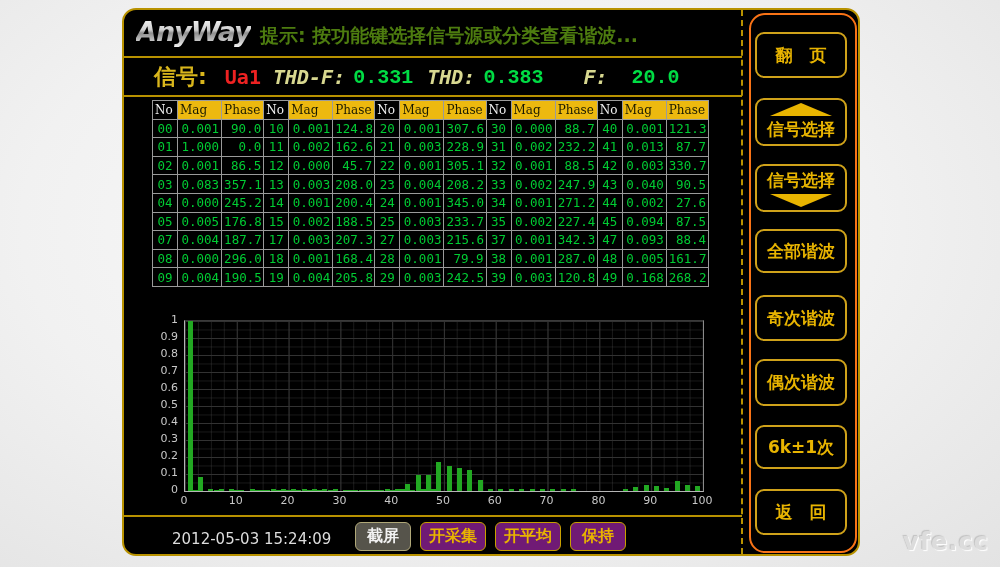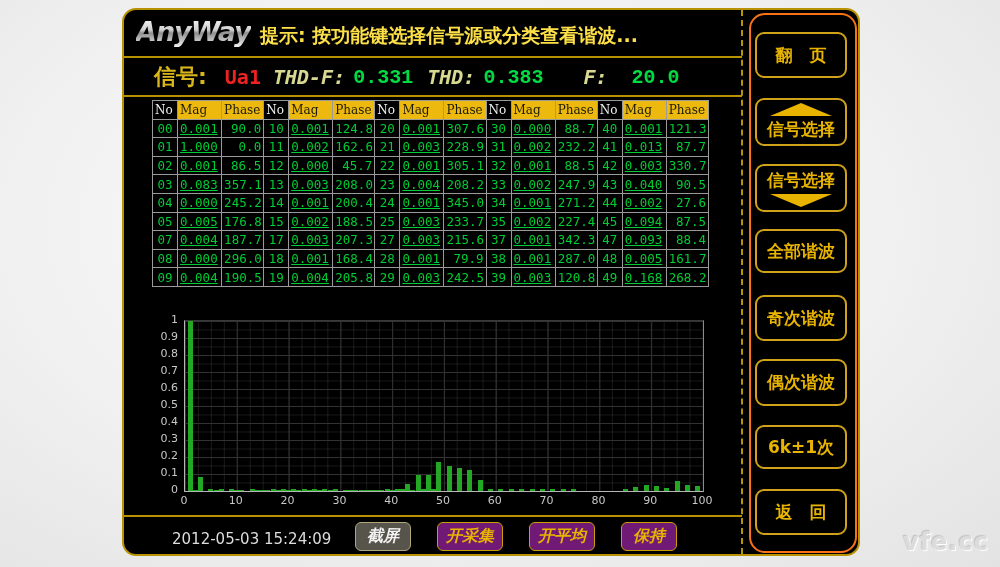--- a/index.html
+++ b/index.html
@@ -19,39 +19,39 @@
   .vdash{position:absolute;left:617px;top:0;height:544px;width:0;border-left:2px dashed #b89200;}
 
   
   .logo{
     position:absolute;left:12px;top:6px;font-size:27px;font-weight:bold;font-style:italic;
     letter-spacing:-1px;
     background:linear-gradient(180deg,#ffffff 0%,#cfcfcf 45%,#8e8e8e 55%,#f2f2f2 100%);
     -webkit-background-clip:text;background-clip:text;color:transparent;
     font-family:"DejaVu Sans", sans-serif;
   }
-  .hint{position:absolute;left:136px;top:13px;font-size:19px;font-weight:bold;color:#fde047;}
+  .hint{position:absolute;left:136px;top:13px;font-size:19px;font-weight:bold;color:#4d7c0f;}
 
   
   .siginfo{position:absolute;left:30px;top:51px;height:32px;display:flex;align-items:center;
     font-family:"DejaVu Sans Mono", monospace;font-size:20px;font-weight:bold;}
   .siginfo .zh{font-size:22px;color:#d9b61c;font-family:"DejaVu Sans", sans-serif;}
   .siginfo .red{color:#ee2222;margin-left:18px;}
   .siginfo .lab{color:#d8d890;font-style:italic;}
   .siginfo .grn{color:#00dd44;font-family:Liberation Mono, monospace;}
   .ml8{margin-left:8px;} .ml12{margin-left:12px;} .ml14{margin-left:14px;} .ml40{margin-left:40px;} .ml24{margin-left:24px;}
 
   
   table.harm{position:absolute;left:28px;top:90px;width:557px;border-collapse:collapse;table-layout:fixed;}
   table.harm th, table.harm td{border:1px solid #9a9a9a;height:17.6px;padding:0 2px;overflow:hidden;white-space:nowrap;}
   table.harm th{font-family:"DejaVu Serif", serif;font-weight:normal;font-size:12px;background:#edb90f;color:#1a1a00;text-align:left;}
   table.harm th.c-no{background:#000;color:#f0f0f0;}
   table.harm td{font-family:"DejaVu Sans Mono", monospace;font-size:12.5px;color:#00cc33;background:#000;}
   table.harm td.c-no{text-align:center;}
-  table.harm td.c-mag{text-align:left;text-decoration:underline;}
+  table.harm td.c-mag{text-align:right;}
   table.harm td.c-phase{text-align:right;}
 
   
   .chart{position:absolute;left:0;top:300px;width:618px;height:210px;}
   .plot{
     position:absolute;left:60px;top:10px;width:518px;height:170px;background-color:#000;
     border-left:1px solid #b5b5b5;border-bottom:1px solid #b5b5b5;
     border-right:1px solid #8a8a8a;border-top:1px solid #3a3a3a;
     background-image:
       linear-gradient(to right, #323232 1px, transparent 1px),
@@ -59,21 +59,21 @@
       linear-gradient(to right, rgba(85,85,85,.30) 1px, transparent 1px),
       linear-gradient(to bottom, rgba(85,85,85,.30) 1px, transparent 1px);
     background-size:51.8px 100%, 100% 17px, 12.95px 100%, 100% 8.5px;
   }
   .bar{position:absolute;bottom:0;width:5px;}
   .ytick{position:absolute;left:18px;width:36px;text-align:right;font-size:11px;color:#c8c8c8;}
   .xtick{position:absolute;top:184px;width:30px;text-align:center;font-size:11px;color:#c8c8c8;}
 
   
   .timestamp{position:absolute;left:48px;top:514px;font-size:15px;color:#dddddd;line-height:30px;}
-  .bbar{position:absolute;left:231px;top:512px;display:flex;gap:26px;font-style:italic;}
+  .bbar{position:absolute;left:231px;top:512px;display:flex;gap:9px;}
   .bbtn{
     height:29px;min-width:56px;padding:0 8px;box-sizing:border-box;
     display:flex;align-items:center;justify-content:center;
     background:#701a75;border:1.5px solid #c8a000;border-radius:6px;
     color:#e8b400;font-size:16px;font-weight:bold;cursor:pointer;
   }
   .bbtn.active{background:#56544b;border-color:#b0a878;color:#f2f2f2;}
 
   
   .panel{position:absolute;left:625px;top:3px;width:104px;height:536px;

